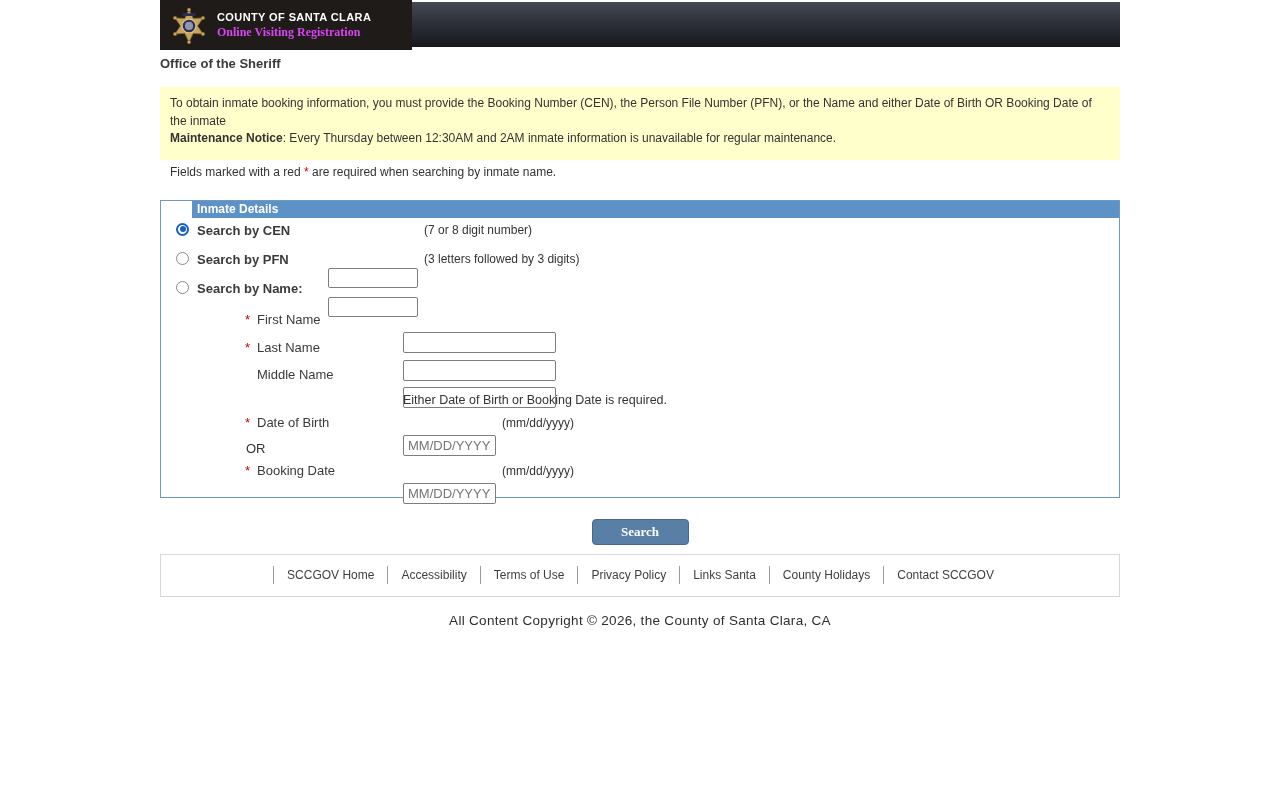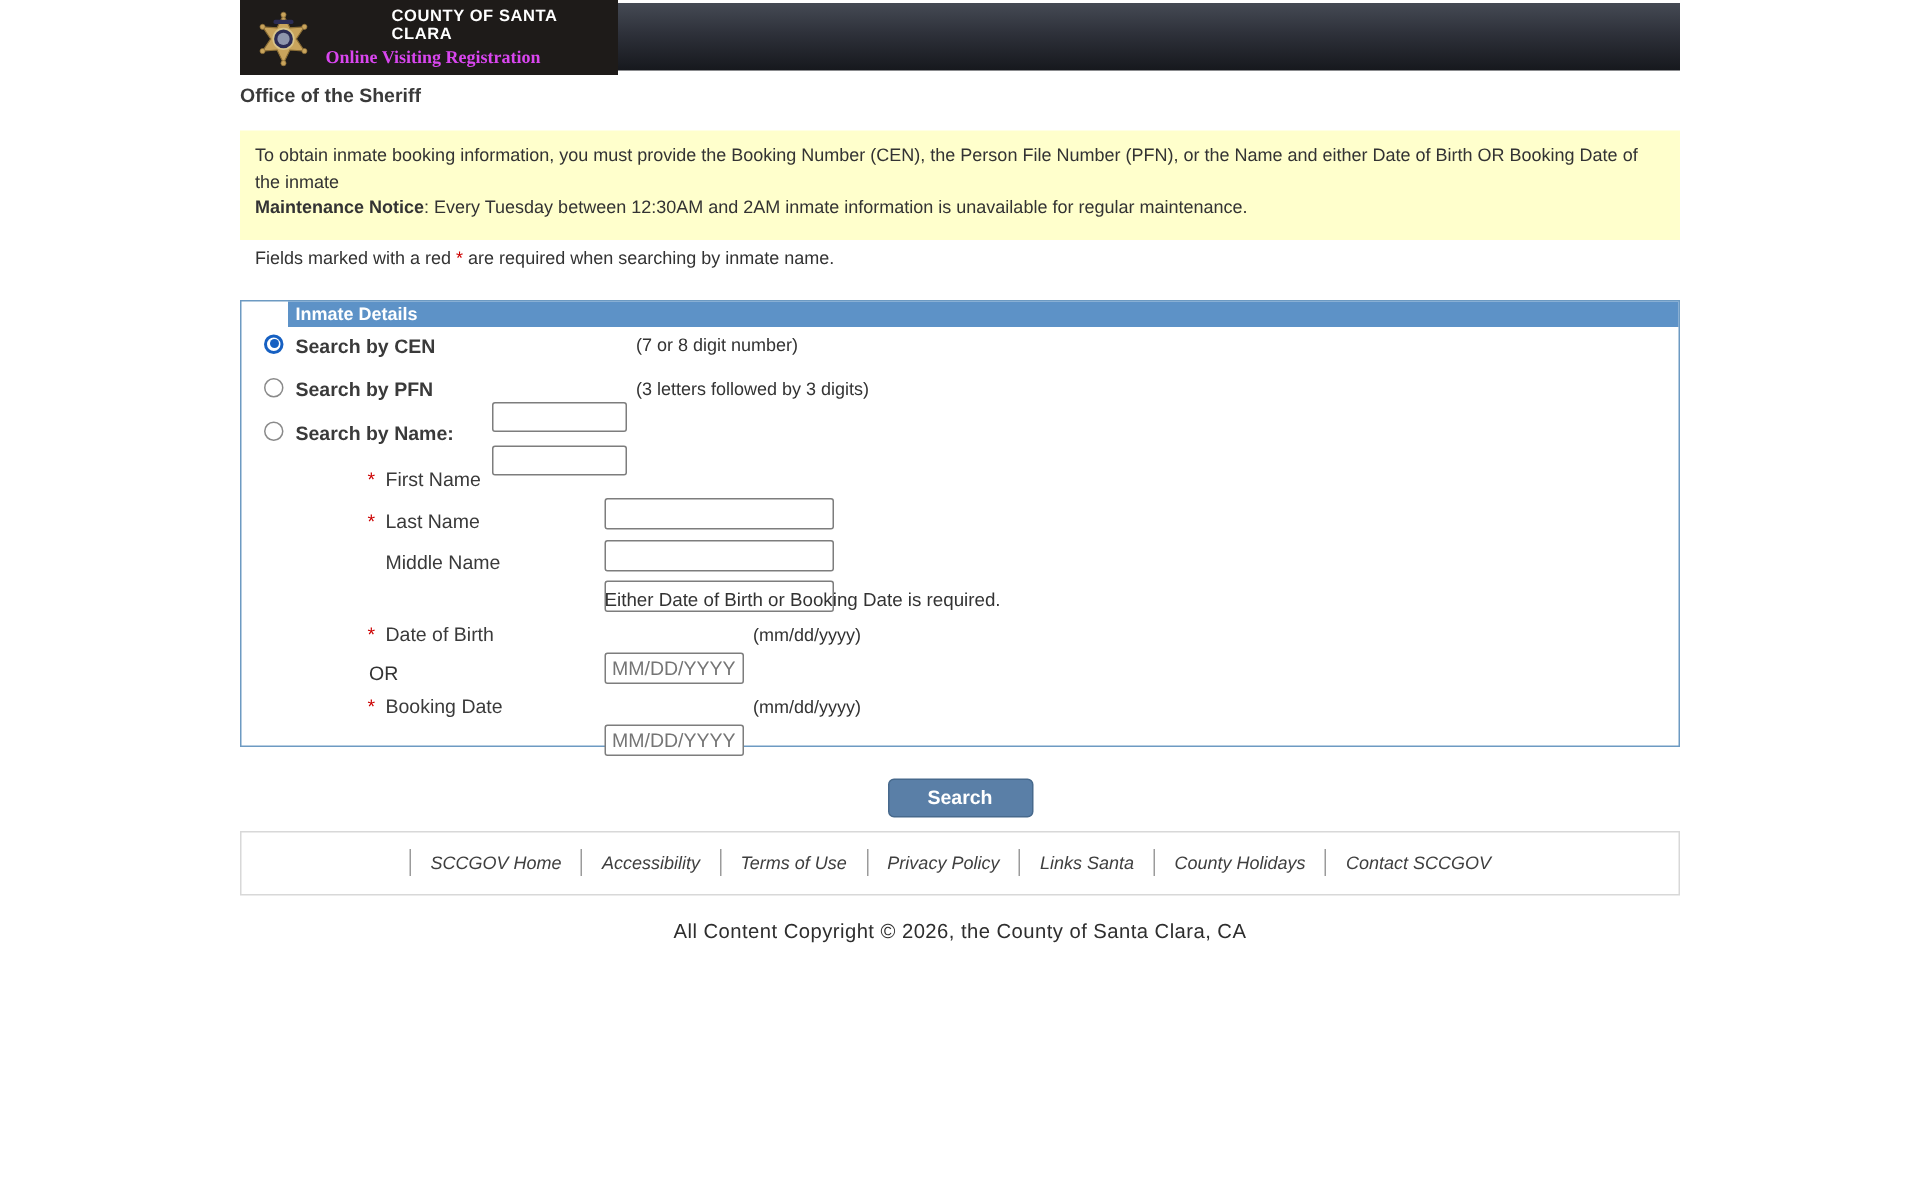--- a/index.html
+++ b/index.html
@@ -8,21 +8,21 @@
   .page { width:960px; margin:0 auto; position:relative; }
 
   
   .header { position:relative; height:50px; }
   .navbar { position:absolute; left:0; right:0; top:2px; height:45px;
     background:linear-gradient(to bottom,#454a54 0%,#2e313a 45%,#16181d 100%); }
   .logo-box { position:absolute; left:0; top:0; width:252px; height:50px;
     background:#1e1b19; z-index:2; display:flex; align-items:center; }
   .badge { margin-left:10px; flex:0 0 auto; }
   .logo-text { margin-left:9px; }
-  .logo-agency { color:#ffffff; font-size:11px; font-weight:bold; letter-spacing:.4px;margin-left:44px; }
+  .logo-agency { color:#ffffff; font-size:11px; font-weight:bold; letter-spacing:.4px; }
   .logo-app { color:#d946ef; font-size:12px; font-weight:bold;
     font-family:"Liberation Serif", serif; margin-top:2px; }
   .page-heading { margin-top:6px; font-size:13px; font-weight:bold; color:#3a3a3a; }
 
   
   .notice-box { margin-top:16px; background:#ffffcc; padding:8px 10px 12px 10px;
     font-size:12px; line-height:17.5px; color:#333; }
   .notice-bold { font-weight:bold; }
   .required-note { margin-top:5px; padding-left:10px; font-size:12px; }
   .red { color:#cc0000; }
@@ -55,25 +55,25 @@
   .flabel .ast { width:12px; color:#cc0000; }
   .date-note { margin:7px 0 0 242px; font-size:12.5px; }
   .or-label { margin:7px 0 0 85px; font-size:13px; height:15px; }
   .date-row { display:flex; align-items:center; height:22px; }
   .date-row.dob { margin-top:5px; }
   .date-row.book { margin-top:4px; }
 
   
   .search-btn { display:block; margin:21px auto 0; width:97px; height:26px;
     background:#5a7fa7; border:1px solid #47698c; border-radius:4px; color:#fff;
-    font-size:13px; font-weight:bold; font-family:Liberation Sans, sans-serif; cursor:pointer; }
+    font-size:13px; font-weight:bold; font-family:Liberation Serif, serif; cursor:pointer; }
 
   
   .footer-box { margin-top:9px; height:43px; border:1px solid #d8d8d8;
-    display:flex; align-items:center; justify-content:center;font-style:italic; }
+    display:flex; align-items:center; justify-content:center; }
   .footer-box a { font-size:12px; color:#3f3f3f; text-decoration:none;
     padding:2px 13px; border-left:1px solid #9b9b9b; }
   .copyright { margin-top:16px; text-align:center; font-size:13.5px;
     letter-spacing:.3px; color:#2e2e2e; }
 </style>
 </head>
 <body>
 
 <div class="page">
 
@@ -96,21 +96,21 @@
         <div class="logo-agency">COUNTY OF SANTA CLARA</div>
         <div class="logo-app">Online Visiting Registration</div>
       </div>
     </div>
   </div>
 
   <div class="page-heading">Office of the Sheriff</div>
 
   <div class="notice-box">
     <div>To obtain inmate booking information, you must provide the Booking Number (CEN), the Person File Number (PFN), or the Name and either Date of Birth OR Booking Date of the inmate</div>
-    <div><span class="notice-bold">Maintenance Notice</span><span>: Every Tuesday between 12:30AM and 2AM inmate information is unavailable for regular maintenance.</span></div>
+    <div><span class="notice-bold">Maintenance Notice</span><span>: Every Thursday between 12:30AM and 2AM inmate information is unavailable for regular maintenance.</span></div>
   </div>
 
   <div class="required-note"><span>Fields marked with a red </span><span class="red">*</span><span> are required when searching by inmate name.</span></div>
 
   <div class="form-box">
     <div class="section-bar">Inmate Details</div>
 
     <div class="radio-row first">
       <span class="radio checked"></span>
       <span class="radio-label">Search by CEN</span>

